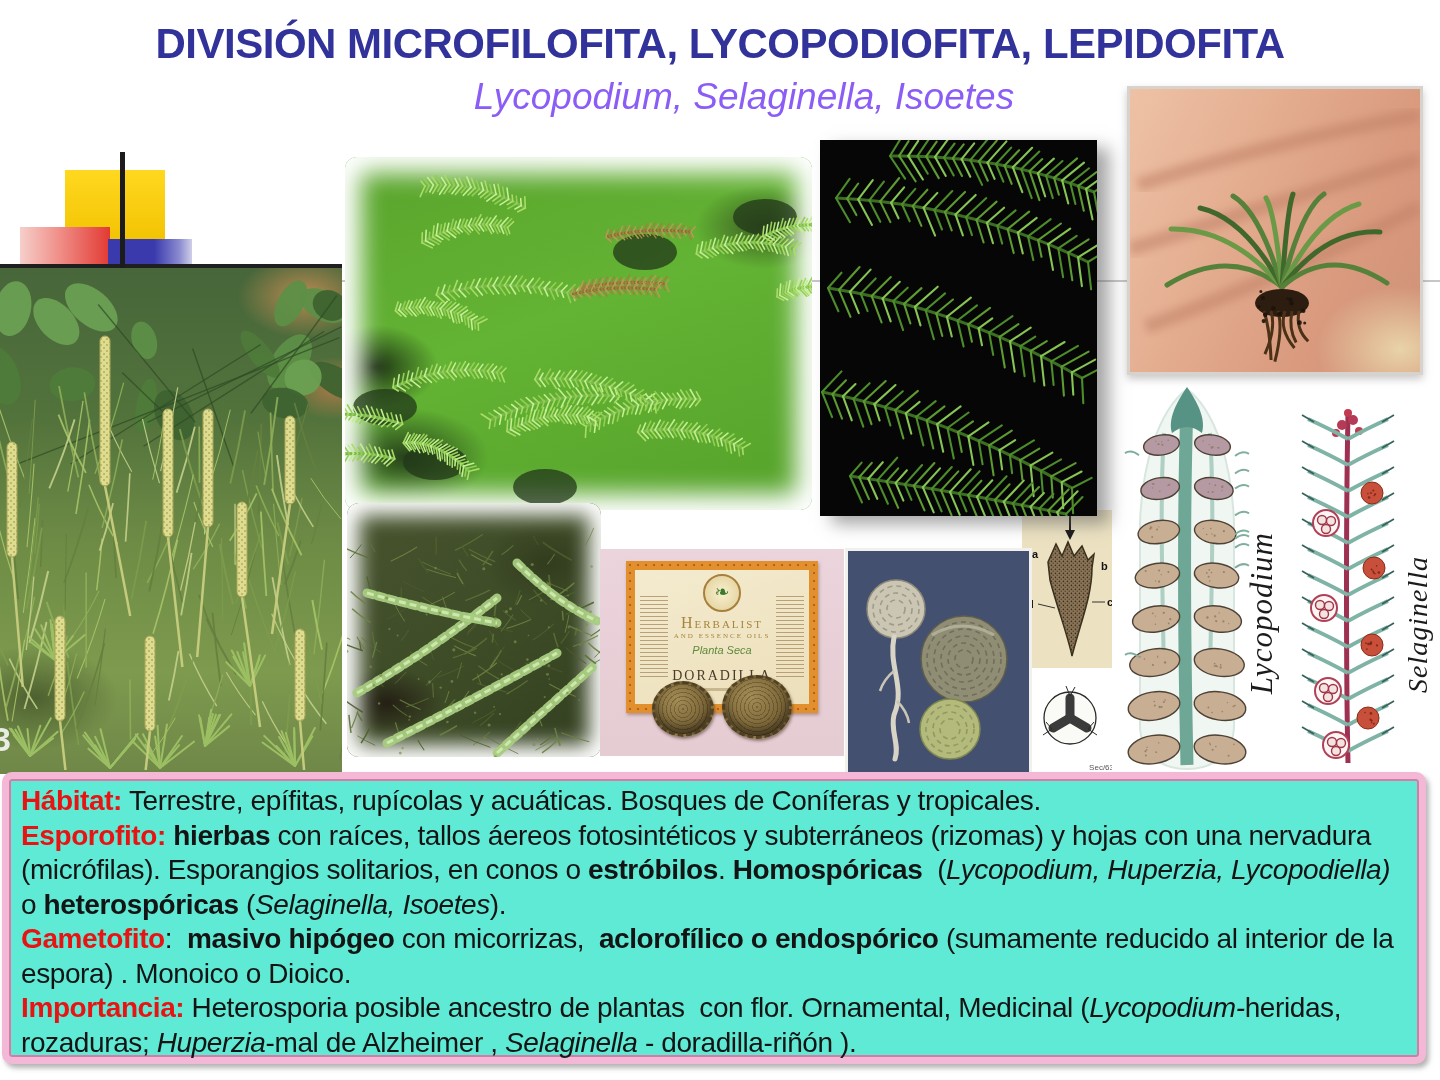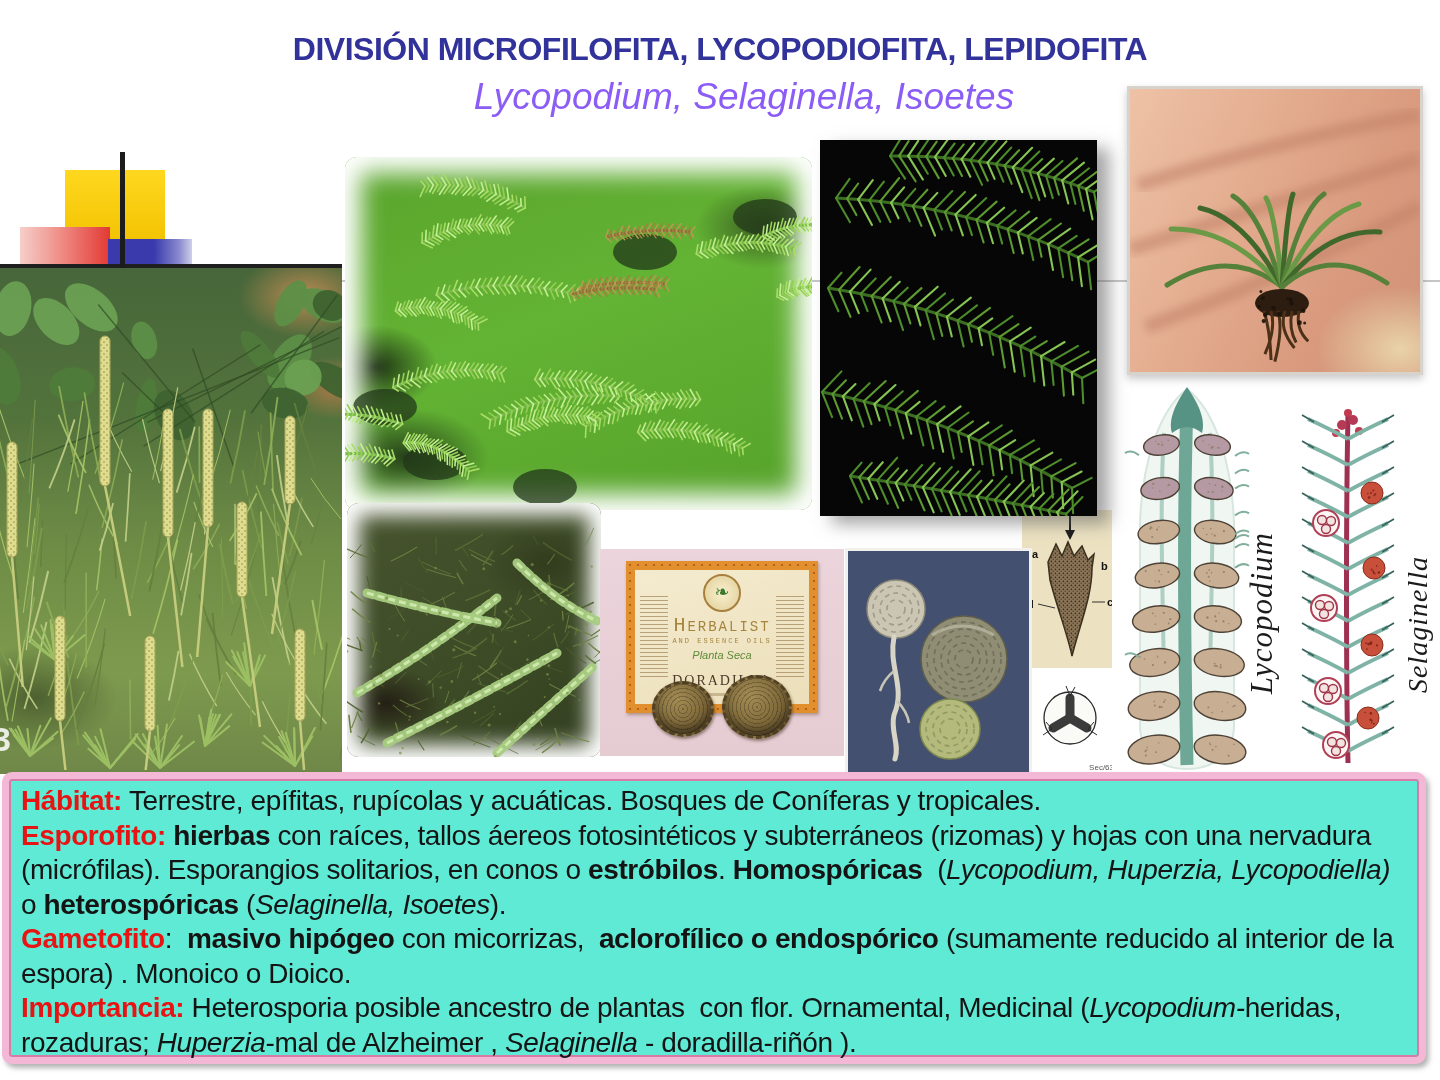--- a/index.html
+++ b/index.html
@@ -1,20 +1,20 @@
 <!DOCTYPE html>
 <html><head>
 <meta charset="utf-8">
 <style>
   html,body{margin:0;padding:0;background:#ffffff;}
   .slide{position:relative;width:1440px;height:1080px;background:#ffffff;overflow:hidden;
          font-family:"Liberation Sans",sans-serif;}
   
-  .title{position:absolute;left:0;top:31px;width:100%;text-align:center;
-         font-size:32px;font-weight:bold;color:#32329b;letter-spacing:-0.5px;}
+  .title{position:absolute;left:0;top:20px;width:100%;text-align:center;
+         font-size:42px;font-weight:bold;color:#32329b;letter-spacing:-0.5px;}
   .subtitle{position:absolute;left:8px;top:76px;width:100%;text-align:center;
          font-size:37px;font-style:italic;color:#8b5cf6;margin-left:16px;}
   
   .hline{position:absolute;left:0;top:280px;width:1440px;height:2px;background:#c6c6c6;z-index:0;}
   .sq-yellow{position:absolute;left:65px;top:170px;width:100px;height:71px;
          background:linear-gradient(180deg,#ffd81f,#f3c303);z-index:1;}
   .sq-red{position:absolute;left:20px;top:227px;width:90px;height:41px;
          background:linear-gradient(90deg,#f6cfca,#ef8d86 45%,#e23a33);z-index:2;}
   .sq-blue{position:absolute;left:108px;top:239px;width:84px;height:28px;
          background:linear-gradient(90deg,#3a3aad 55%,#8b8bd0 85%,#cfcfe9);z-index:2;}
@@ -64,23 +64,23 @@
   
   .hb-border{position:absolute;left:26px;top:12px;width:192px;height:152px;
       background-color:#e2902e;
       background-image:radial-gradient(#b85f1e 1.2px,rgba(184,95,30,0) 1.4px);
       background-size:8px 8px;box-shadow:1px 2px 3px rgba(90,60,40,.4);}
   .hb-inner{position:absolute;left:9px;top:9px;right:9px;bottom:9px;
       background:linear-gradient(160deg,#f4ebcf,#ecdfba);text-align:center;}
   .hb-logo{width:34px;height:34px;margin:4px auto 0;border-radius:50%;
       border:2px solid #a8803c;background:radial-gradient(#f8f0cf,#e0cd96);
       line-height:32px;font-size:18px;color:#3e7a2c;}
-  .hb-brand{font-family:Liberation Mono, monospace;font-variant:small-caps;
-      font-size:20px;color:#a5853e;letter-spacing:2px;margin-top:2px;}
-  .hb-brand2{font-family:Liberation Mono, monospace;font-size:7px;color:#a5853e;
+  .hb-brand{font-family:Liberation Serif, serif;font-variant:small-caps;
+      font-size:16px;color:#a5853e;letter-spacing:2px;margin-top:2px;}
+  .hb-brand2{font-family:Liberation Serif, serif;font-size:7px;color:#a5853e;
       letter-spacing:2px;text-transform:uppercase;}
   .hb-type{font-size:11px;color:#5e8a3a;margin-top:4px;font-style:italic;}
   .hb-name{font-family:"Liberation Serif",serif;font-size:14px;font-weight:normal;
       color:#4c3a28;letter-spacing:2px;margin-top:12px;}
   .hb-bar{width:44px;height:3px;background:#c9b88f;margin:4px auto 0;}
   .hb-col{position:absolute;top:26px;width:28px;height:84px;opacity:.65;
       background:repeating-linear-gradient(180deg,#9a7b4f 0 1px,rgba(0,0,0,0) 1px 4px);}
   .hb-col.left{left:5px;} .hb-col.right{right:5px;}
   .ball{position:absolute;border-radius:50%;
       background:radial-gradient(circle at 40% 32%,#a38c54,#7c6638 60%,#57472a);

